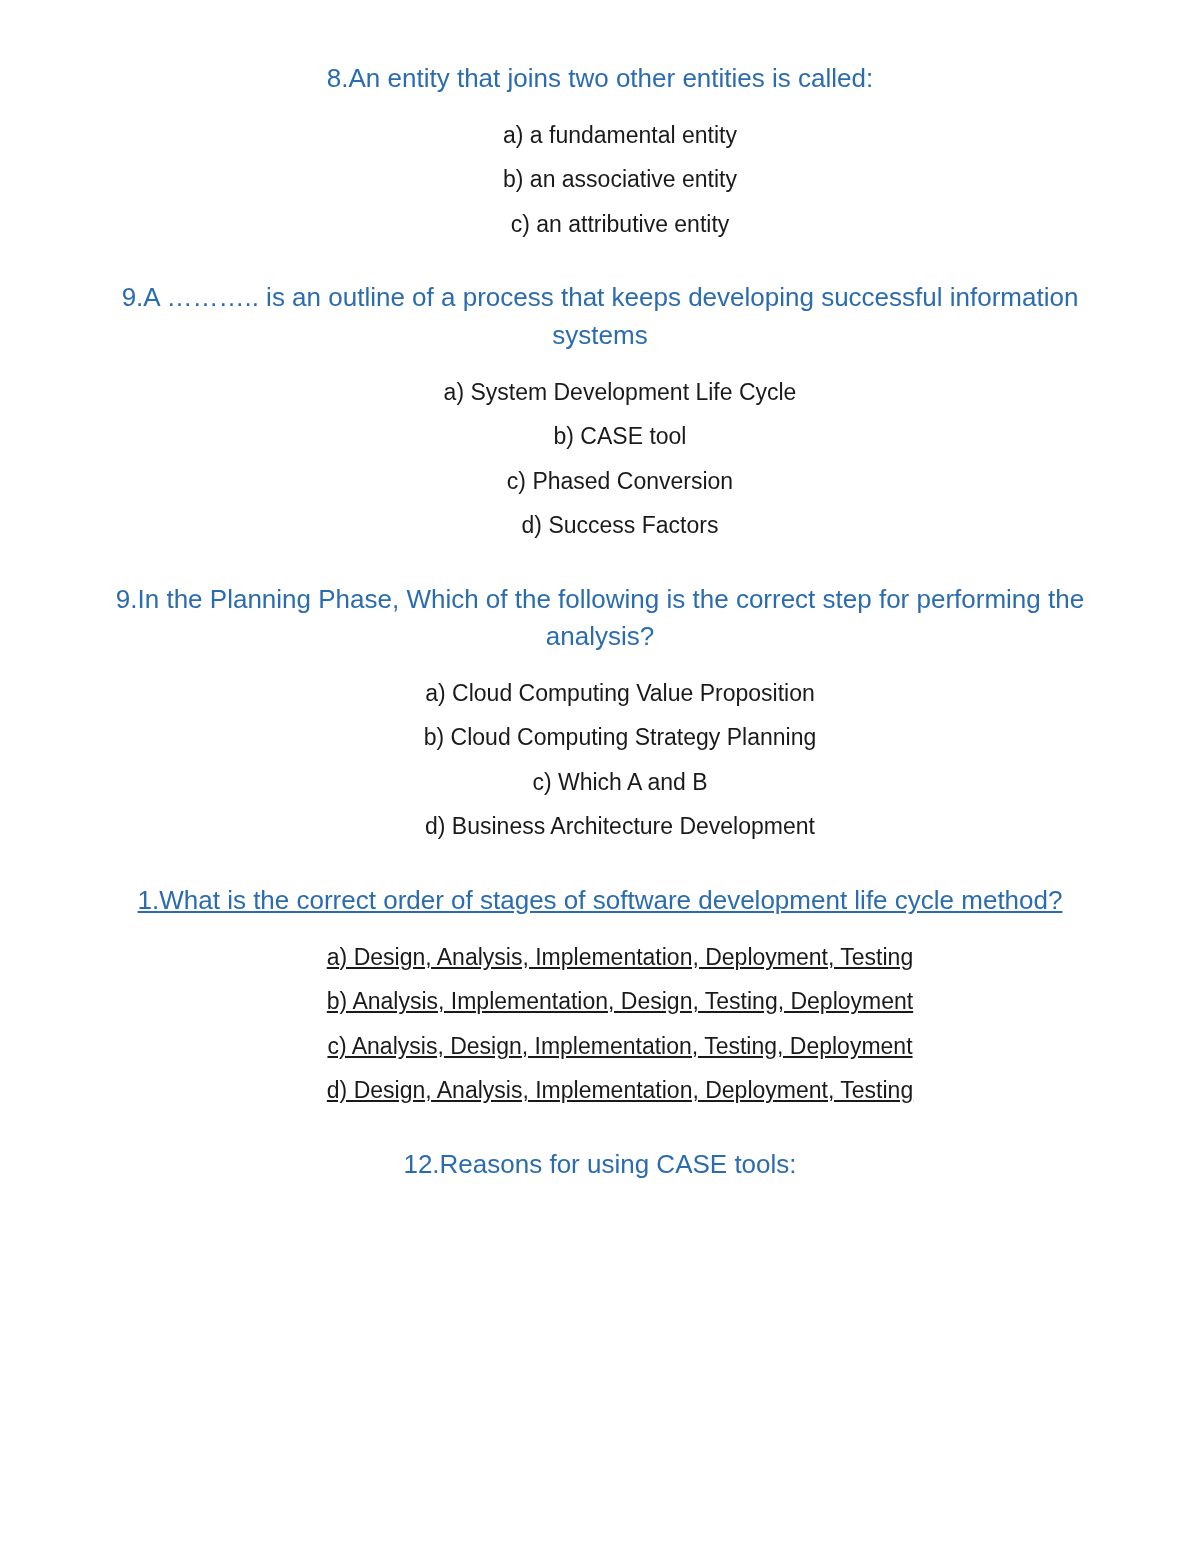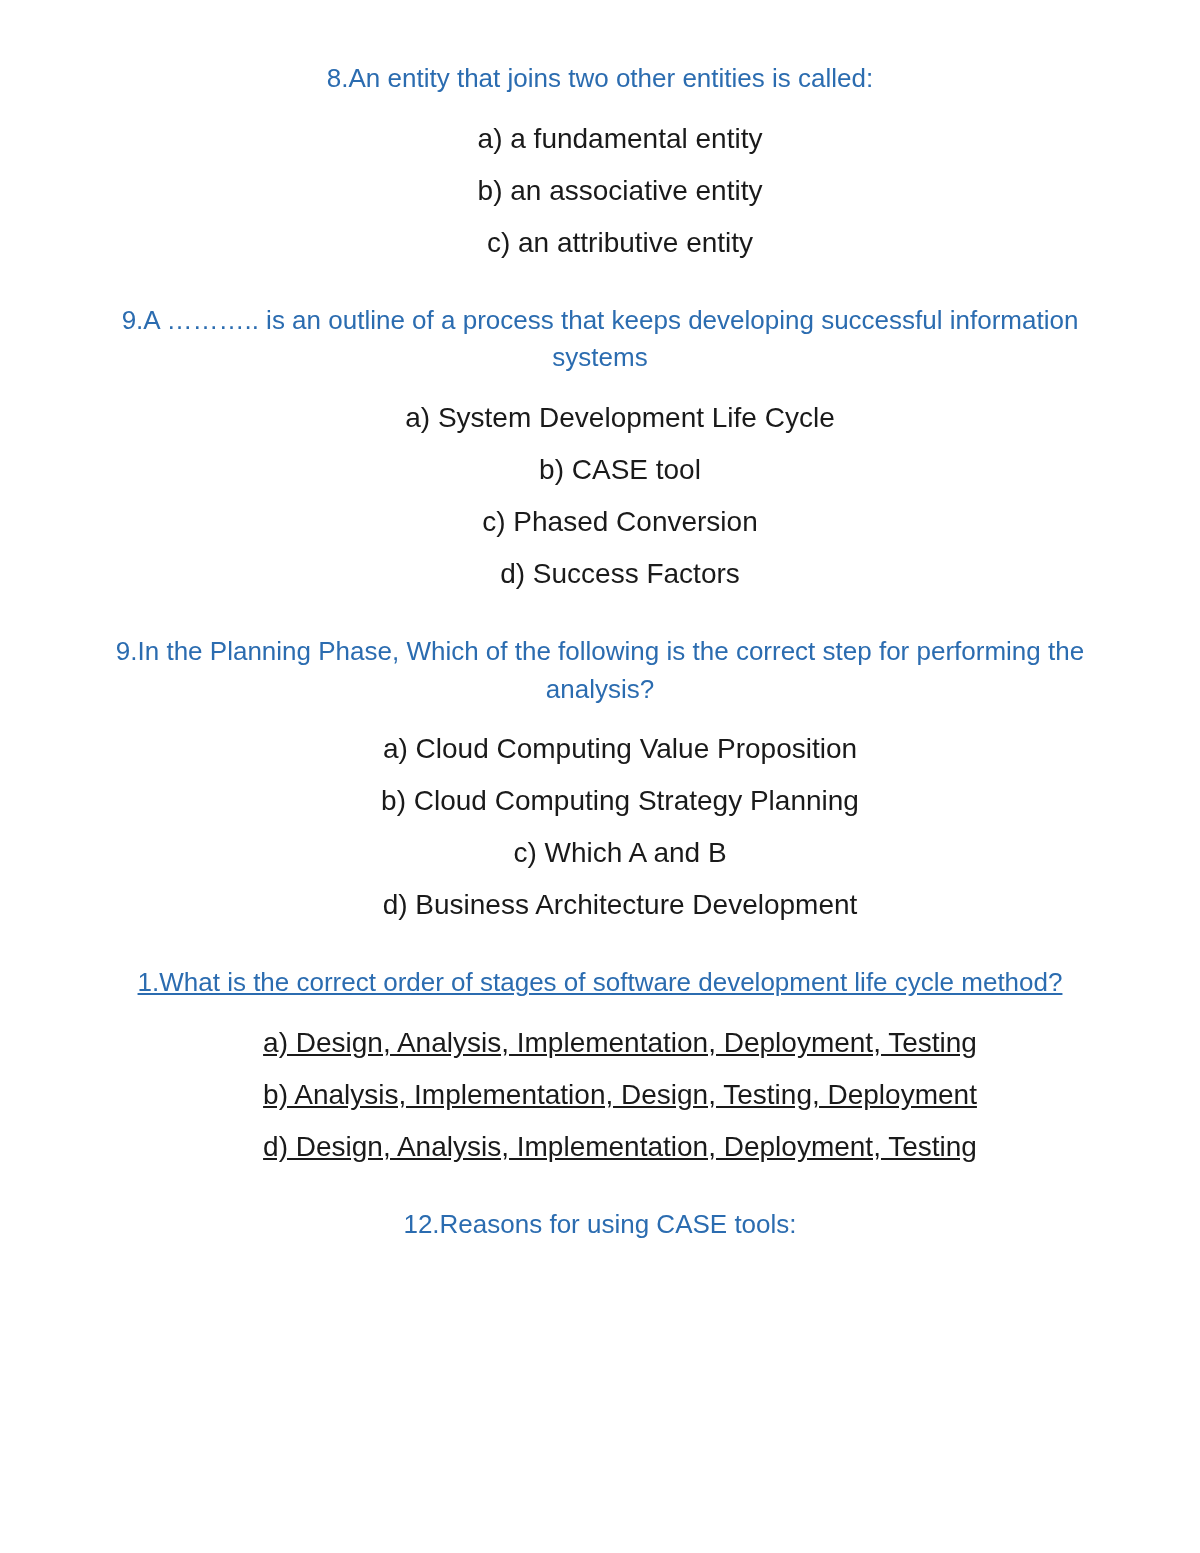--- a/index.html
+++ b/index.html
@@ -30,21 +30,21 @@
       text-decoration: underline;
     }
 
     .options-list {
       list-style: none;
       margin-bottom: 36px;
       padding-left: 40px;
     }
 
     .options-list li {
-      font-size: 28px;
+      font-size: 23px;
       color: #1a1a1a;
       margin-bottom: 10px;
       line-height: 1.5;
     }
 
     .options-list li.underlined {
       text-decoration: underline;
     }
 
     .question-block {
@@ -79,19 +79,20 @@
         <li class="">b) Cloud Computing Strategy Planning</li>
         <li class="">c) Which A and B</li>
         <li class="">d) Business Architecture Development</li>
       </ul>
     </div>
     <div class="question-block">
       <p class="question underlined">1.What is the correct order of stages of software development life cycle method?</p>
       <ul class="options-list">
         <li class="underlined">a) Design, Analysis, Implementation, Deployment, Testing</li>
         <li class="underlined">b) Analysis, Implementation, Design, Testing, Deployment</li>
+        <li class="underlined">c) Analysis, Design, Implementation, Testing, Deployment</li>
         <li class="underlined">d) Design, Analysis, Implementation, Deployment, Testing</li>
       </ul>
     </div>
     <div class="question-block">
       <p class="question">12.Reasons for using CASE tools:</p>
     </div>
   </div>
 
 </body></html>

